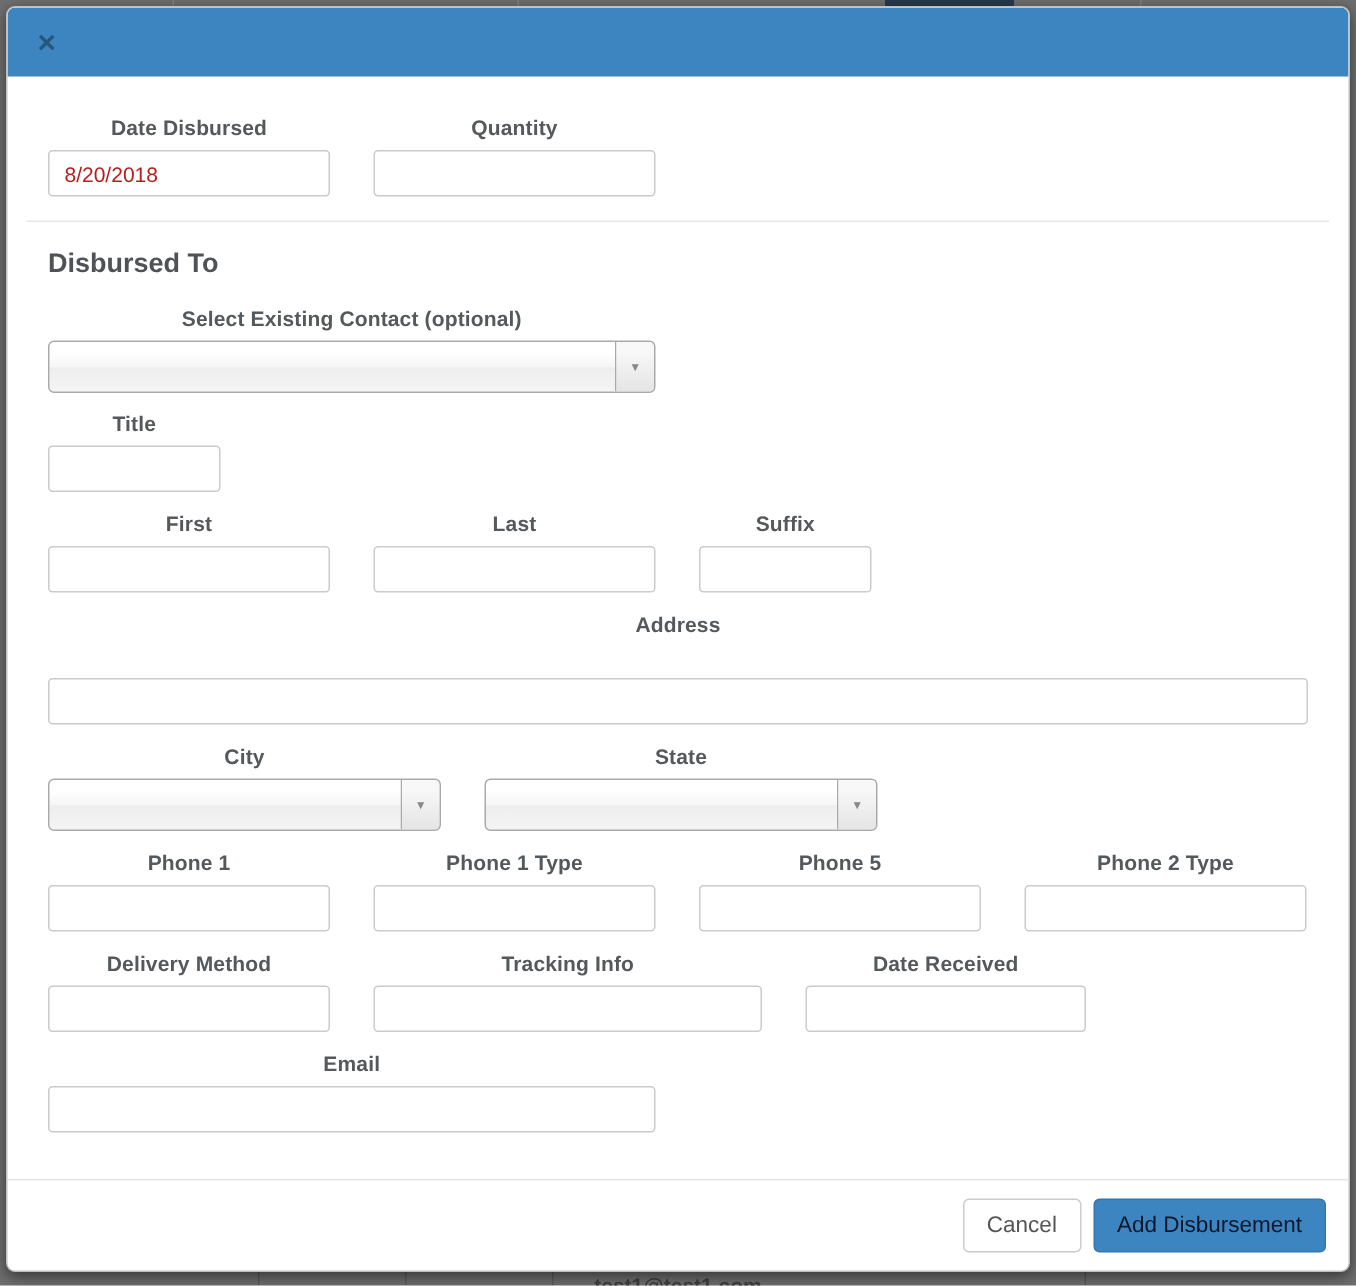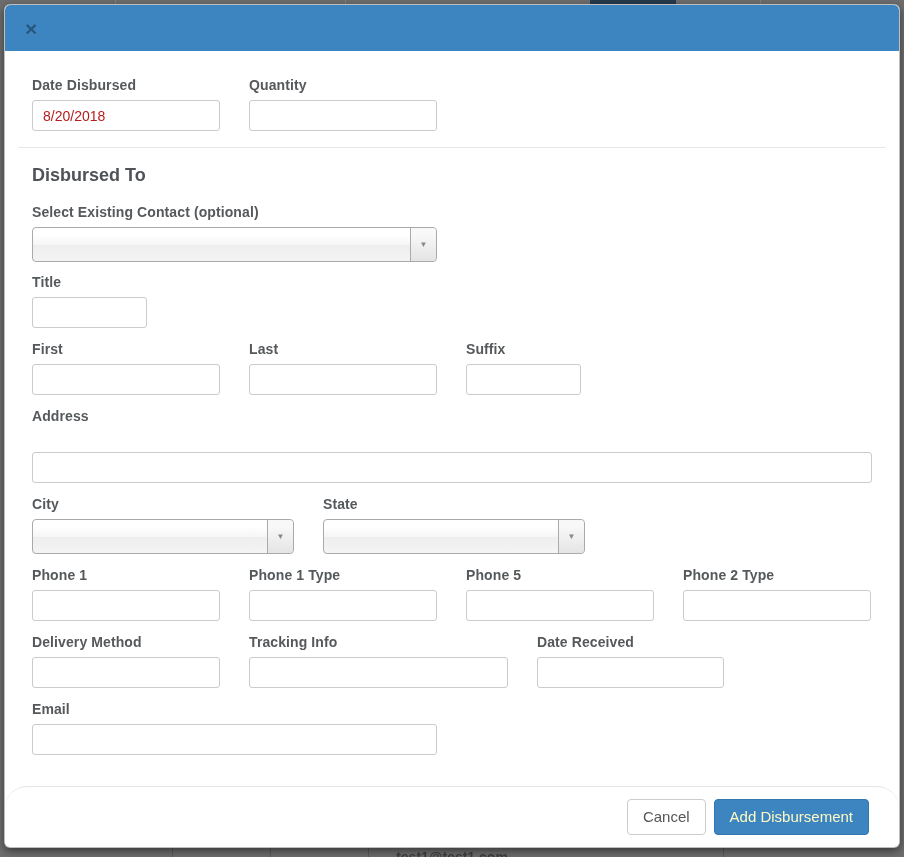--- a/index.html
+++ b/index.html
@@ -35,20 +35,21 @@
     font-size:21px; font-weight:bold; color:#000; opacity:0.35;
     line-height:1; cursor:pointer; background:none; border:none;
     font-family:inherit;
   }
   .modal-body { flex:1 1 auto; padding:26px 27px 10px 27px; }
   .field-row { display:flex; gap:29px; margin-bottom:13px; }
   .field-group { display:flex; flex-direction:column; }
   .field-label {
     font-size:14px; font-weight:bold; color:#55595c; margin-bottom:7px;
     letter-spacing:0.1px;
+    text-align:center;
   }
   .text-input {
     height:31px; border:1px solid #cbcbcb; border-radius:3px;
     padding:0 10px; font-size:14px; color:#b91c1c;
     font-family:inherit; background:#fff; outline:none; width:100%;
   }
   .w188 { width:188px; } .w115 { width:115px; } .w405 { width:405px; }
   .w262 { width:262px; } .w187 { width:187px; } .w259 { width:259px; }
   .wfull { width:100%;gap:21px; }
 
@@ -63,29 +64,29 @@
   .select-value { flex:1; padding:0 10px; display:flex; align-items:center; font-size:14px; color:#444; }
   .select-arrow {
     width:26px; border-left:1px solid #aaa; border-radius:0 4px 4px 0;
     background:linear-gradient(#eeeeee 20%, #cccccc 80%);
     background:linear-gradient(#f8f8f8 20%, #e4e4e4 100%);
     display:flex; align-items:center; justify-content:center;
     color:#888; font-size:8px;
   }
 
   .modal-footer {
-    flex:0 0 58px; border-top:1px solid #e5e5e5; padding:12px 30px;
-    display:flex; justify-content:flex-end; align-items:flex-end; gap:8px;border-radius:22px;
+    flex:0 0 58px; border-top:1px solid #e5e5e5; padding:12px 15px;
+    display:flex; justify-content:flex-end; align-items:flex-end; gap:8px;
   }
   .btn {
     font-family:inherit; font-size:15px; border-radius:4px; cursor:pointer;
     padding:7px 15px; line-height:1.35;
   }
   .btn-cancel { background:#fff; border:1px solid #ccc; color:#555; }
-  .btn-primary { background:#3d85c1; border:1px solid #3277b1; color:#fef9c3; }
+  .btn-primary { background:#3d85c1; border:1px solid #3277b1; color:#0f172a; }
 </style>
 </head>
 <body>
 
 <div class="bg-tab"></div>
 <div class="bg-line top" style="left:115px"></div>
 <div class="bg-line top" style="left:345px"></div>
 <div class="bg-line top" style="left:760px"></div>
 <div class="bg-line bot" style="left:172px"></div>
 <div class="bg-line bot" style="left:270px"></div>

